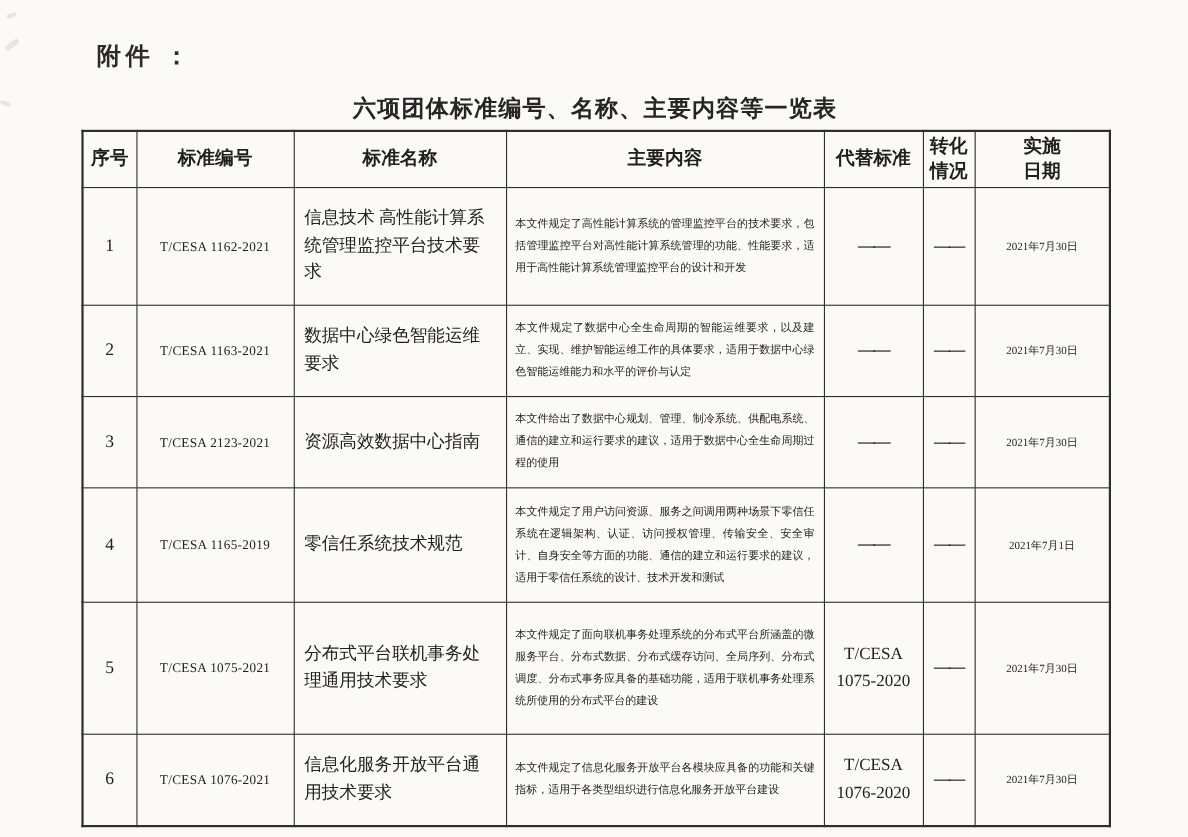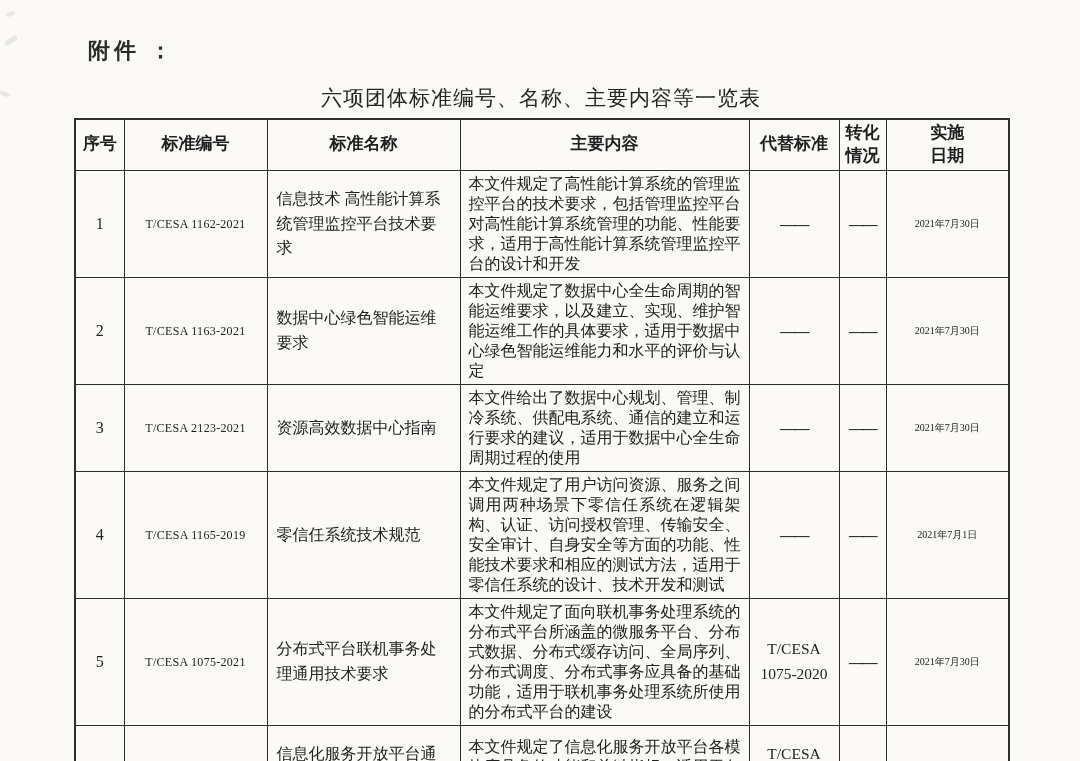--- a/index.html
+++ b/index.html
@@ -34,21 +34,21 @@
     letter-spacing: 4px;
     color: #2b2b2b;
   }
   .doc-title {
     position: absolute;
     left: 74px;
     top: 84px;
     width: 934px;
     text-align: center;
     font-family: "Liberation Sans", "DejaVu Sans", sans-serif;
-    font-weight: normal;
+    font-weight: bold;
     font-size: 21px;
     letter-spacing: 1px;
     color: #252525;
   }
 
   table.std-table {
     position: absolute;
     left: 74px;
     top: 118px;
     width: 934px;
@@ -70,21 +70,21 @@
     white-space: pre-line;
     line-height: 1.35;
     color: #1f1f1f;
   }
   td.c-seq   { text-align: center; font-size: 16px; }
   td.c-code  { text-align: center; font-size: 12px; white-space: nowrap; letter-spacing: 0.3px; }
   td.c-name  { text-align: left; font-size: 16px; line-height: 1.55; padding: 16px 9px; }
   td.c-content {
     text-align: justify;
     text-justify: inter-character;
-    font-size: 16px;
+    font-size: 10px;
     line-height: 20px;
     padding: 3px 8px;
   }
   td.c-replaces { text-align: center; font-size: 15.5px; line-height: 1.6; }
   td.c-conv  { text-align: center; font-size: 15px; }
   td.c-date  { text-align: center; font-size: 10px; white-space: nowrap; }
   .dash { letter-spacing: -1.5px; font-weight: bold; color: #1d1d1d; }
 </style>
 </head>
 <body>
@@ -144,21 +144,21 @@
       <td class="c-name">资源高效数据中心指南</td>
       <td class="c-content">本文件给出了数据中心规划、管理、制冷系统、供配电系统、通信的建立和运行要求的建议，适用于数据中心全生命周期过程的使用</td>
       <td class="c-replaces dash">——</td>
       <td class="c-conv dash">——</td>
       <td class="c-date">2021年7月30日</td>
     </tr>
     <tr style="height:104px">
       <td class="c-seq">4</td>
       <td class="c-code">T/CESA 1165-2019</td>
       <td class="c-name">零信任系统技术规范</td>
-      <td class="c-content">本文件规定了用户访问资源、服务之间调用两种场景下零信任系统在逻辑架构、认证、访问授权管理、传输安全、安全审计、自身安全等方面的功能、性能技术要求和相应的测试方法，适用于零信任系统的设计、技术开发和测试</td>
+      <td class="c-content">本文件规定了用户访问资源、服务之间调用两种场景下零信任系统在逻辑架构、认证、访问授权管理、传输安全、安全审计、自身安全等方面的功能、通信的建立和运行要求的建议，适用于零信任系统的设计、技术开发和测试</td>
       <td class="c-replaces dash">——</td>
       <td class="c-conv dash">——</td>
       <td class="c-date">2021年7月1日</td>
     </tr>
     <tr style="height:120px">
       <td class="c-seq">5</td>
       <td class="c-code">T/CESA 1075-2021</td>
       <td class="c-name">分布式平台联机事务处理通用技术要求</td>
       <td class="c-content">本文件规定了面向联机事务处理系统的分布式平台所涵盖的微服务平台、分布式数据、分布式缓存访问、全局序列、分布式调度、分布式事务应具备的基础功能，适用于联机事务处理系统所使用的分布式平台的建设</td>
       <td class="c-replaces" style="white-space:pre-line">T/CESA

